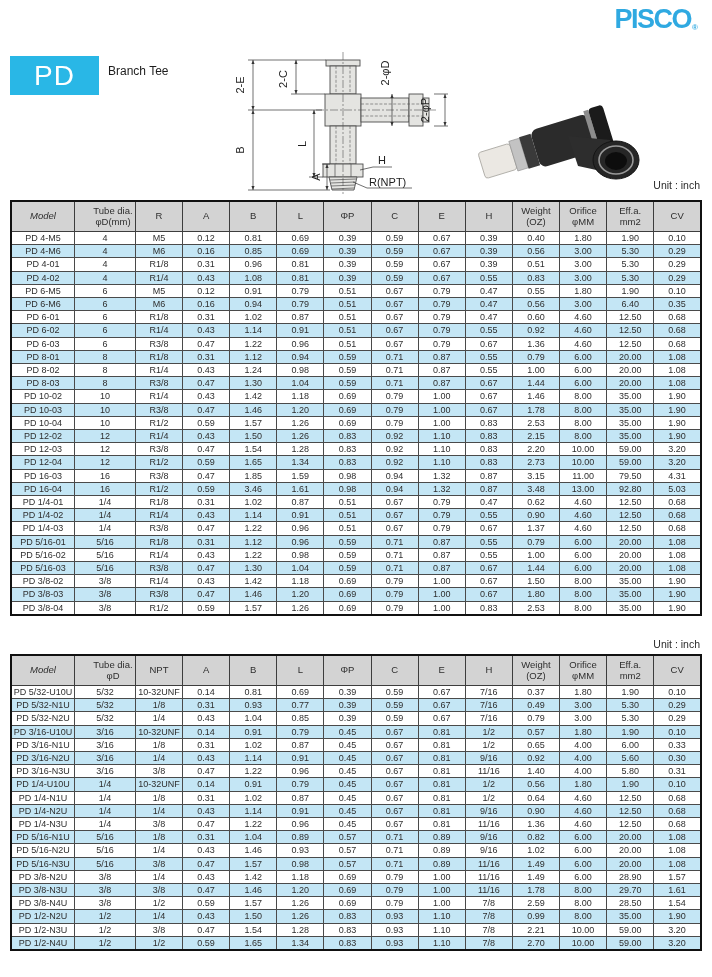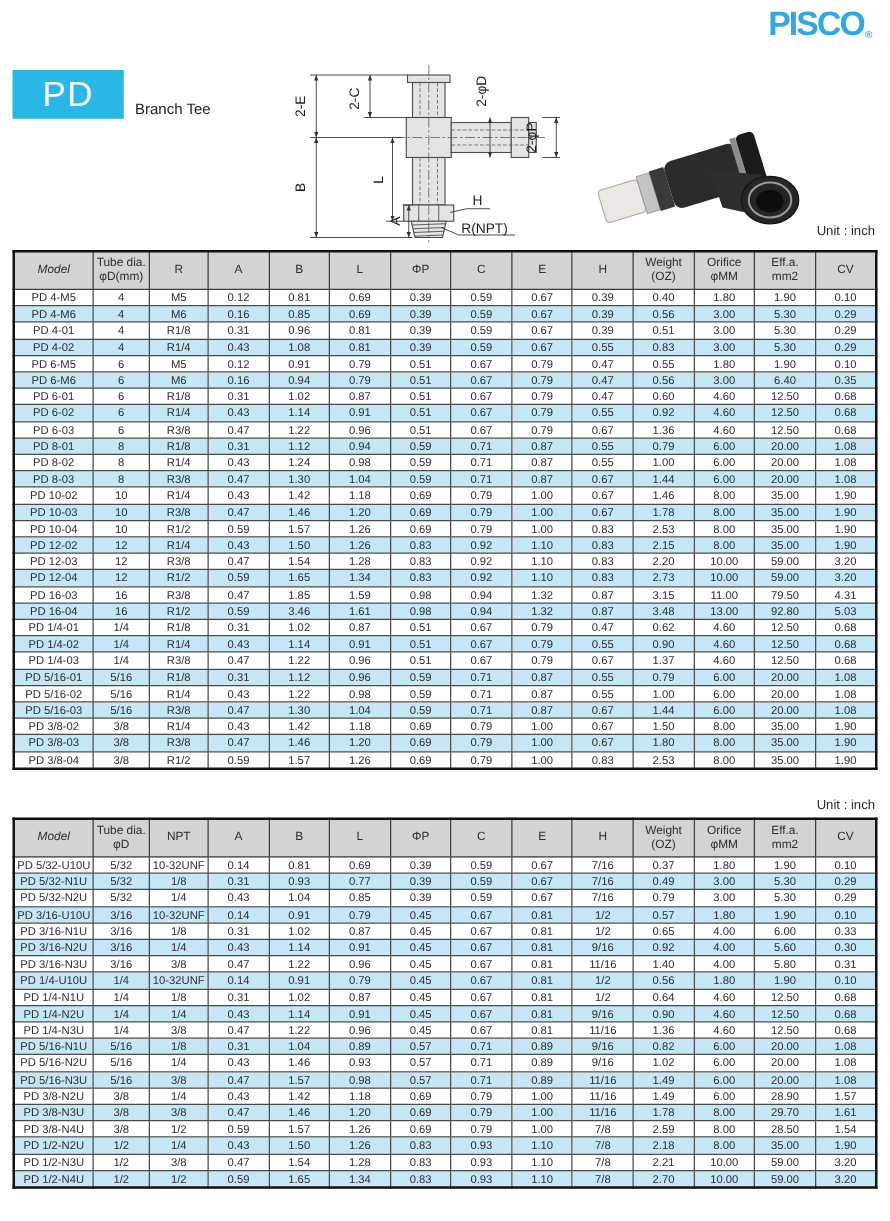--- a/index.html
+++ b/index.html
@@ -8,21 +8,21 @@
 
   
   .logo{position:absolute;top:6px;right:14px;font-size:27px;font-weight:bold;
         letter-spacing:-1.5px;color:var(--logo-blue);line-height:1;}
   .logo .reg{font-size:8px;letter-spacing:0;vertical-align:-2px;margin-left:1px;}
 
   
   .pd-box{position:absolute;left:10px;top:56px;width:89px;height:39px;
           background:var(--badge-cyan);color:#fff;font-size:28px;font-weight:normal;
           display:flex;align-items:center;justify-content:center;letter-spacing:1px;}
-  .prod-name{position:absolute;left:108px;top:80px;font-size:12px;color:#1c1c1c;}
+  .prod-name{position:absolute;left:108px;top:64px;font-size:12px;color:#1c1c1c;}
 
   
   .diagram{position:absolute;left:226px;top:46px;}
   .photo{position:absolute;left:468px;top:90px;}
 
   .unit{position:absolute;right:12px;font-size:10.5px;color:#2b2b2b;}
   .unit1{top:179px;}
   .unit2{top:638px;}
 
   
@@ -30,21 +30,21 @@
              table-layout:fixed;text-align:center;font-size:9px;color:#2e2e2e;
              border:2px solid #111;}
   #table1{top:200px;}
   #table2{top:654px;}
   .spec th{background:var(--header-gray);font-weight:normal;font-size:9.5px;line-height:1.15;
            height:29px;border:1px solid #3d3d3d;white-space:pre-line;padding:0;}
   .spec td{height:12.2px;line-height:12.2px;border:1px solid #4a4a4a;padding:0;
            white-space:nowrap;overflow:hidden;}
   .spec tr.alt td{background:var(--row-alt-blue);}
   .spec th:nth-child(1){width:62px;font-style:italic;}
-  .spec th:nth-child(2){width:44px;}
+  .spec th:nth-child(2){width:44px;padding-left:16px;}
   .spec th:nth-child(3){width:46px;}
 
   
   .ln{stroke:#4d4d4d;stroke-width:0.9;fill:#e4e4e1;}
   .thin{stroke:#4d4d4d;stroke-width:0.7;fill:none;}
   .dash{stroke:#555;stroke-width:0.6;fill:none;stroke-dasharray:3 1.6;}
   .cline{stroke:#555;stroke-width:0.6;fill:none;stroke-dasharray:8 2 2 2;}
   .dim{stroke:#333;stroke-width:0.7;fill:none;}
   .dtxt{font-family:"Liberation Sans",sans-serif;font-size:11px;fill:#1e1e1e;}
 </style>
@@ -933,21 +933,21 @@
           <td>PD 1/2-N2U</td>
           <td>1/2</td>
           <td>1/4</td>
           <td>0.43</td>
           <td>1.50</td>
           <td>1.26</td>
           <td>0.83</td>
           <td>0.93</td>
           <td>1.10</td>
           <td>7/8</td>
-          <td>2.18</td>
+          <td>0.99</td>
           <td>8.00</td>
           <td>35.00</td>
           <td>1.90</td>
         </tr>
         <tr>
           <td>PD 1/2-N3U</td>
           <td>1/2</td>
           <td>3/8</td>
           <td>0.47</td>
           <td>1.54</td>

